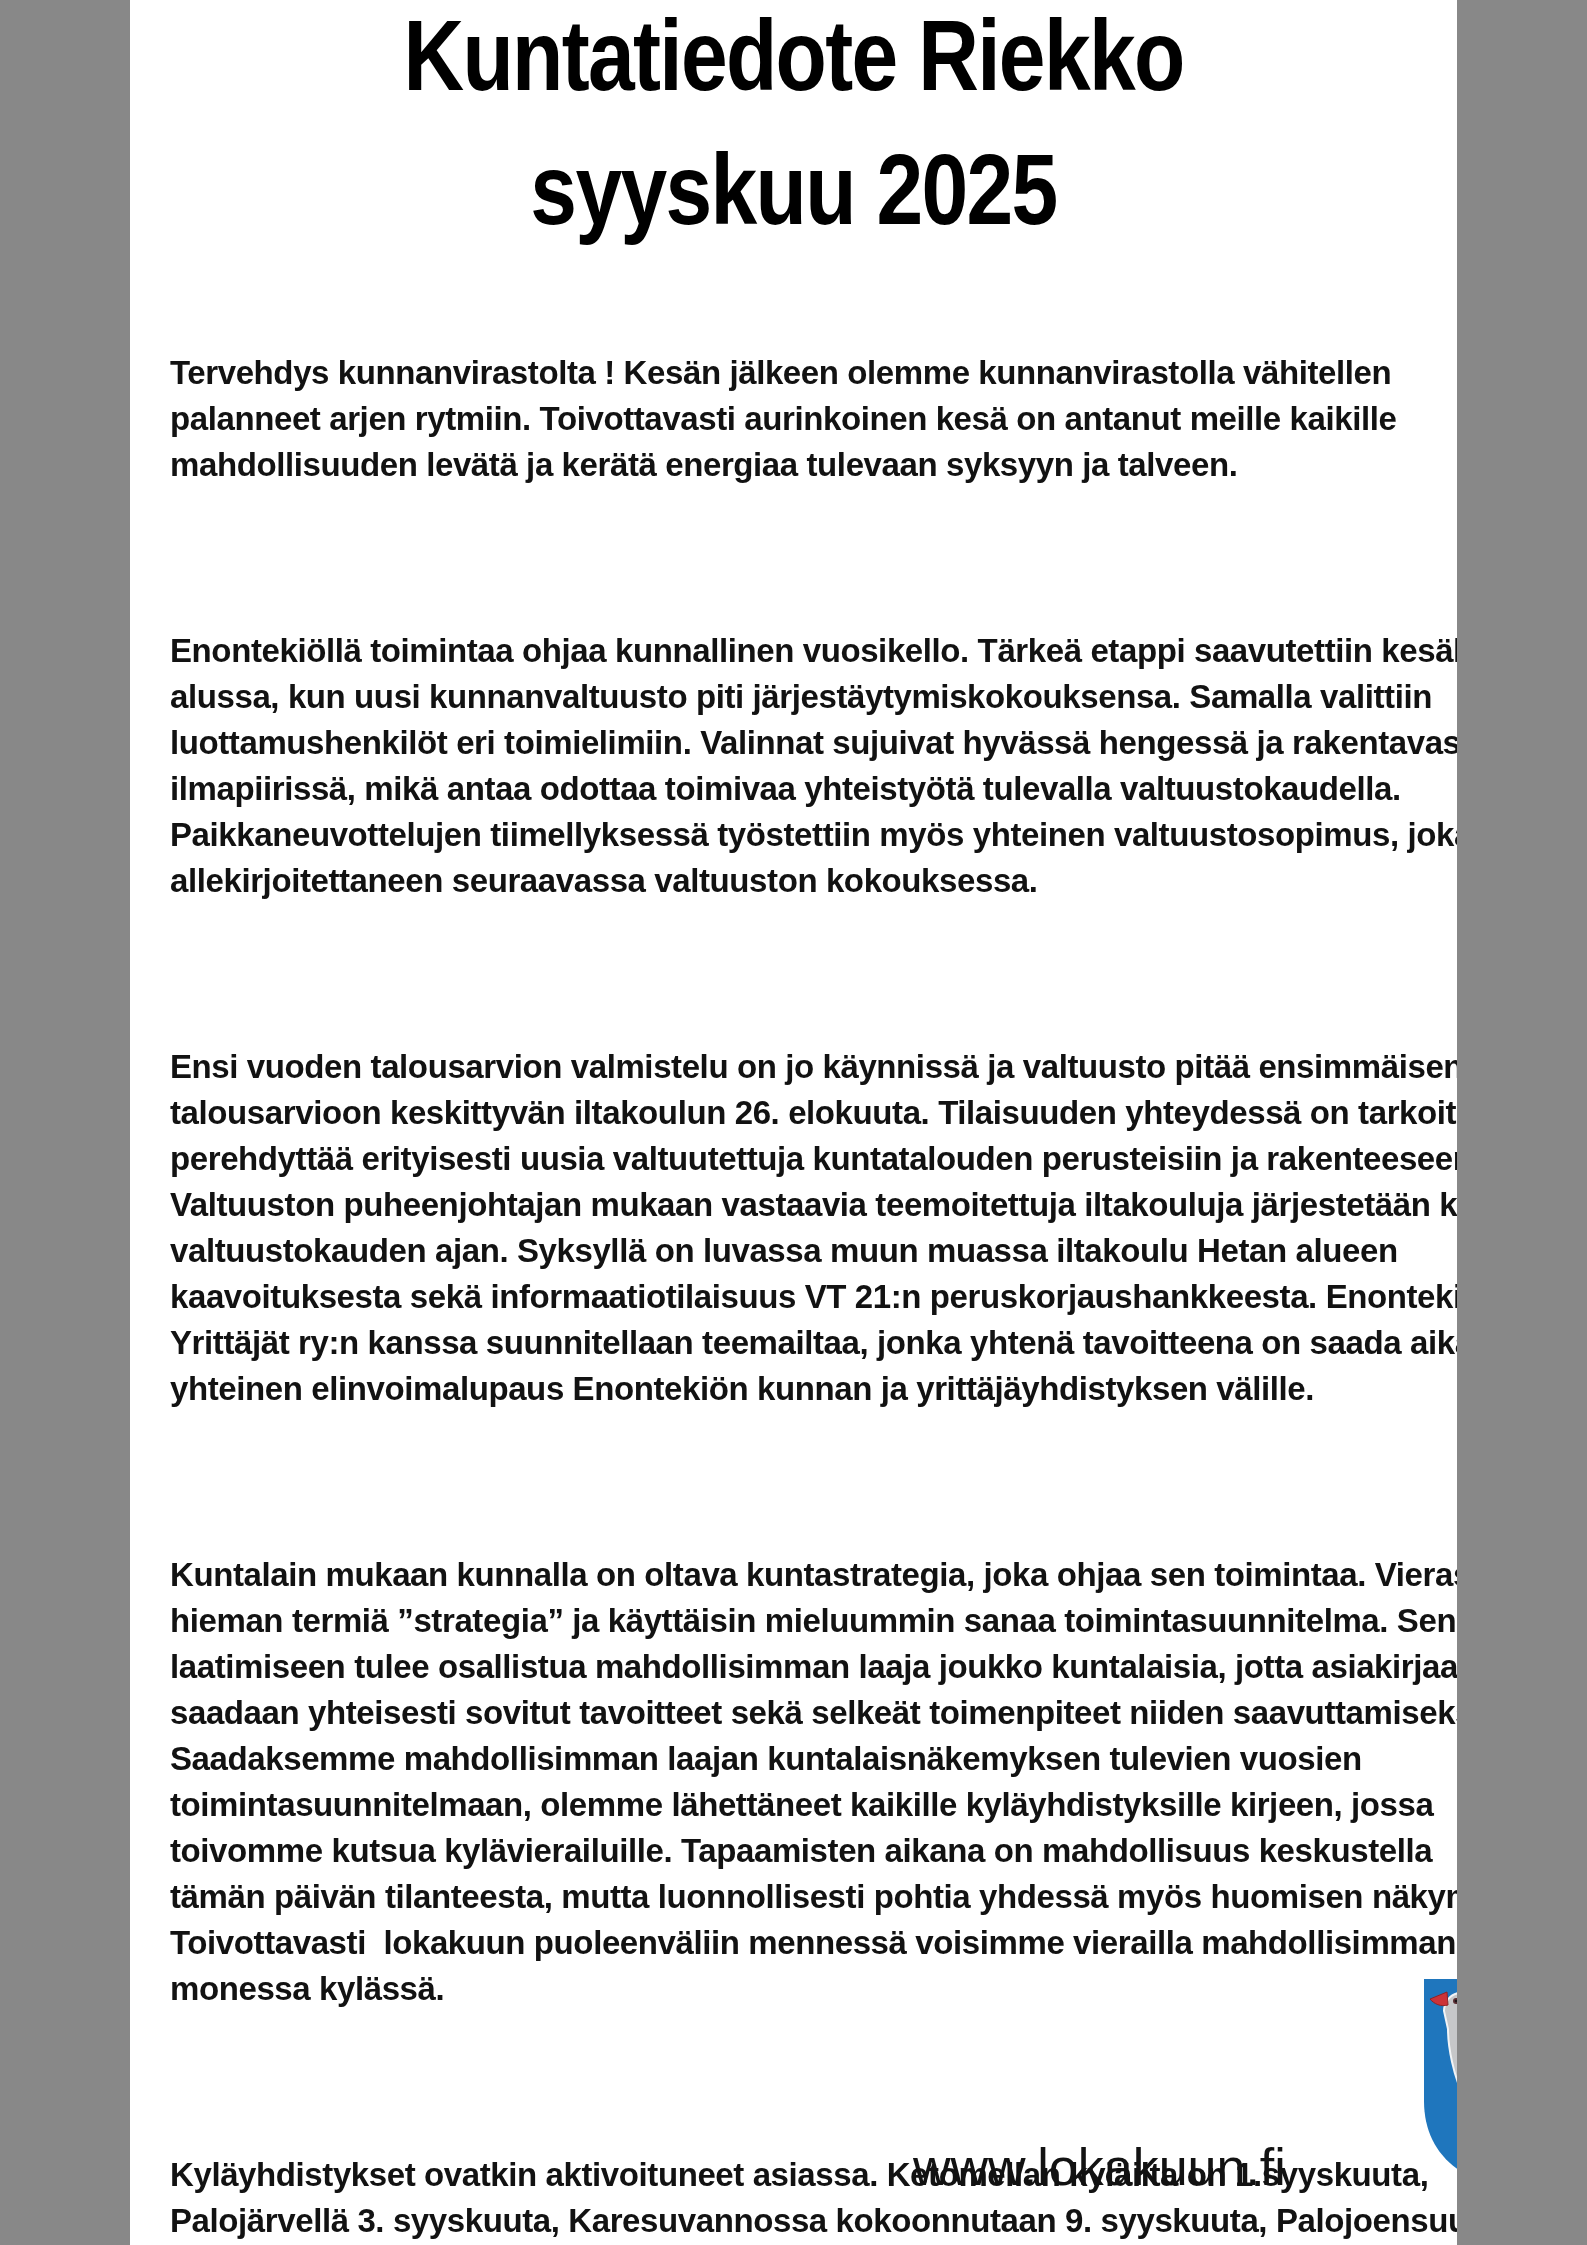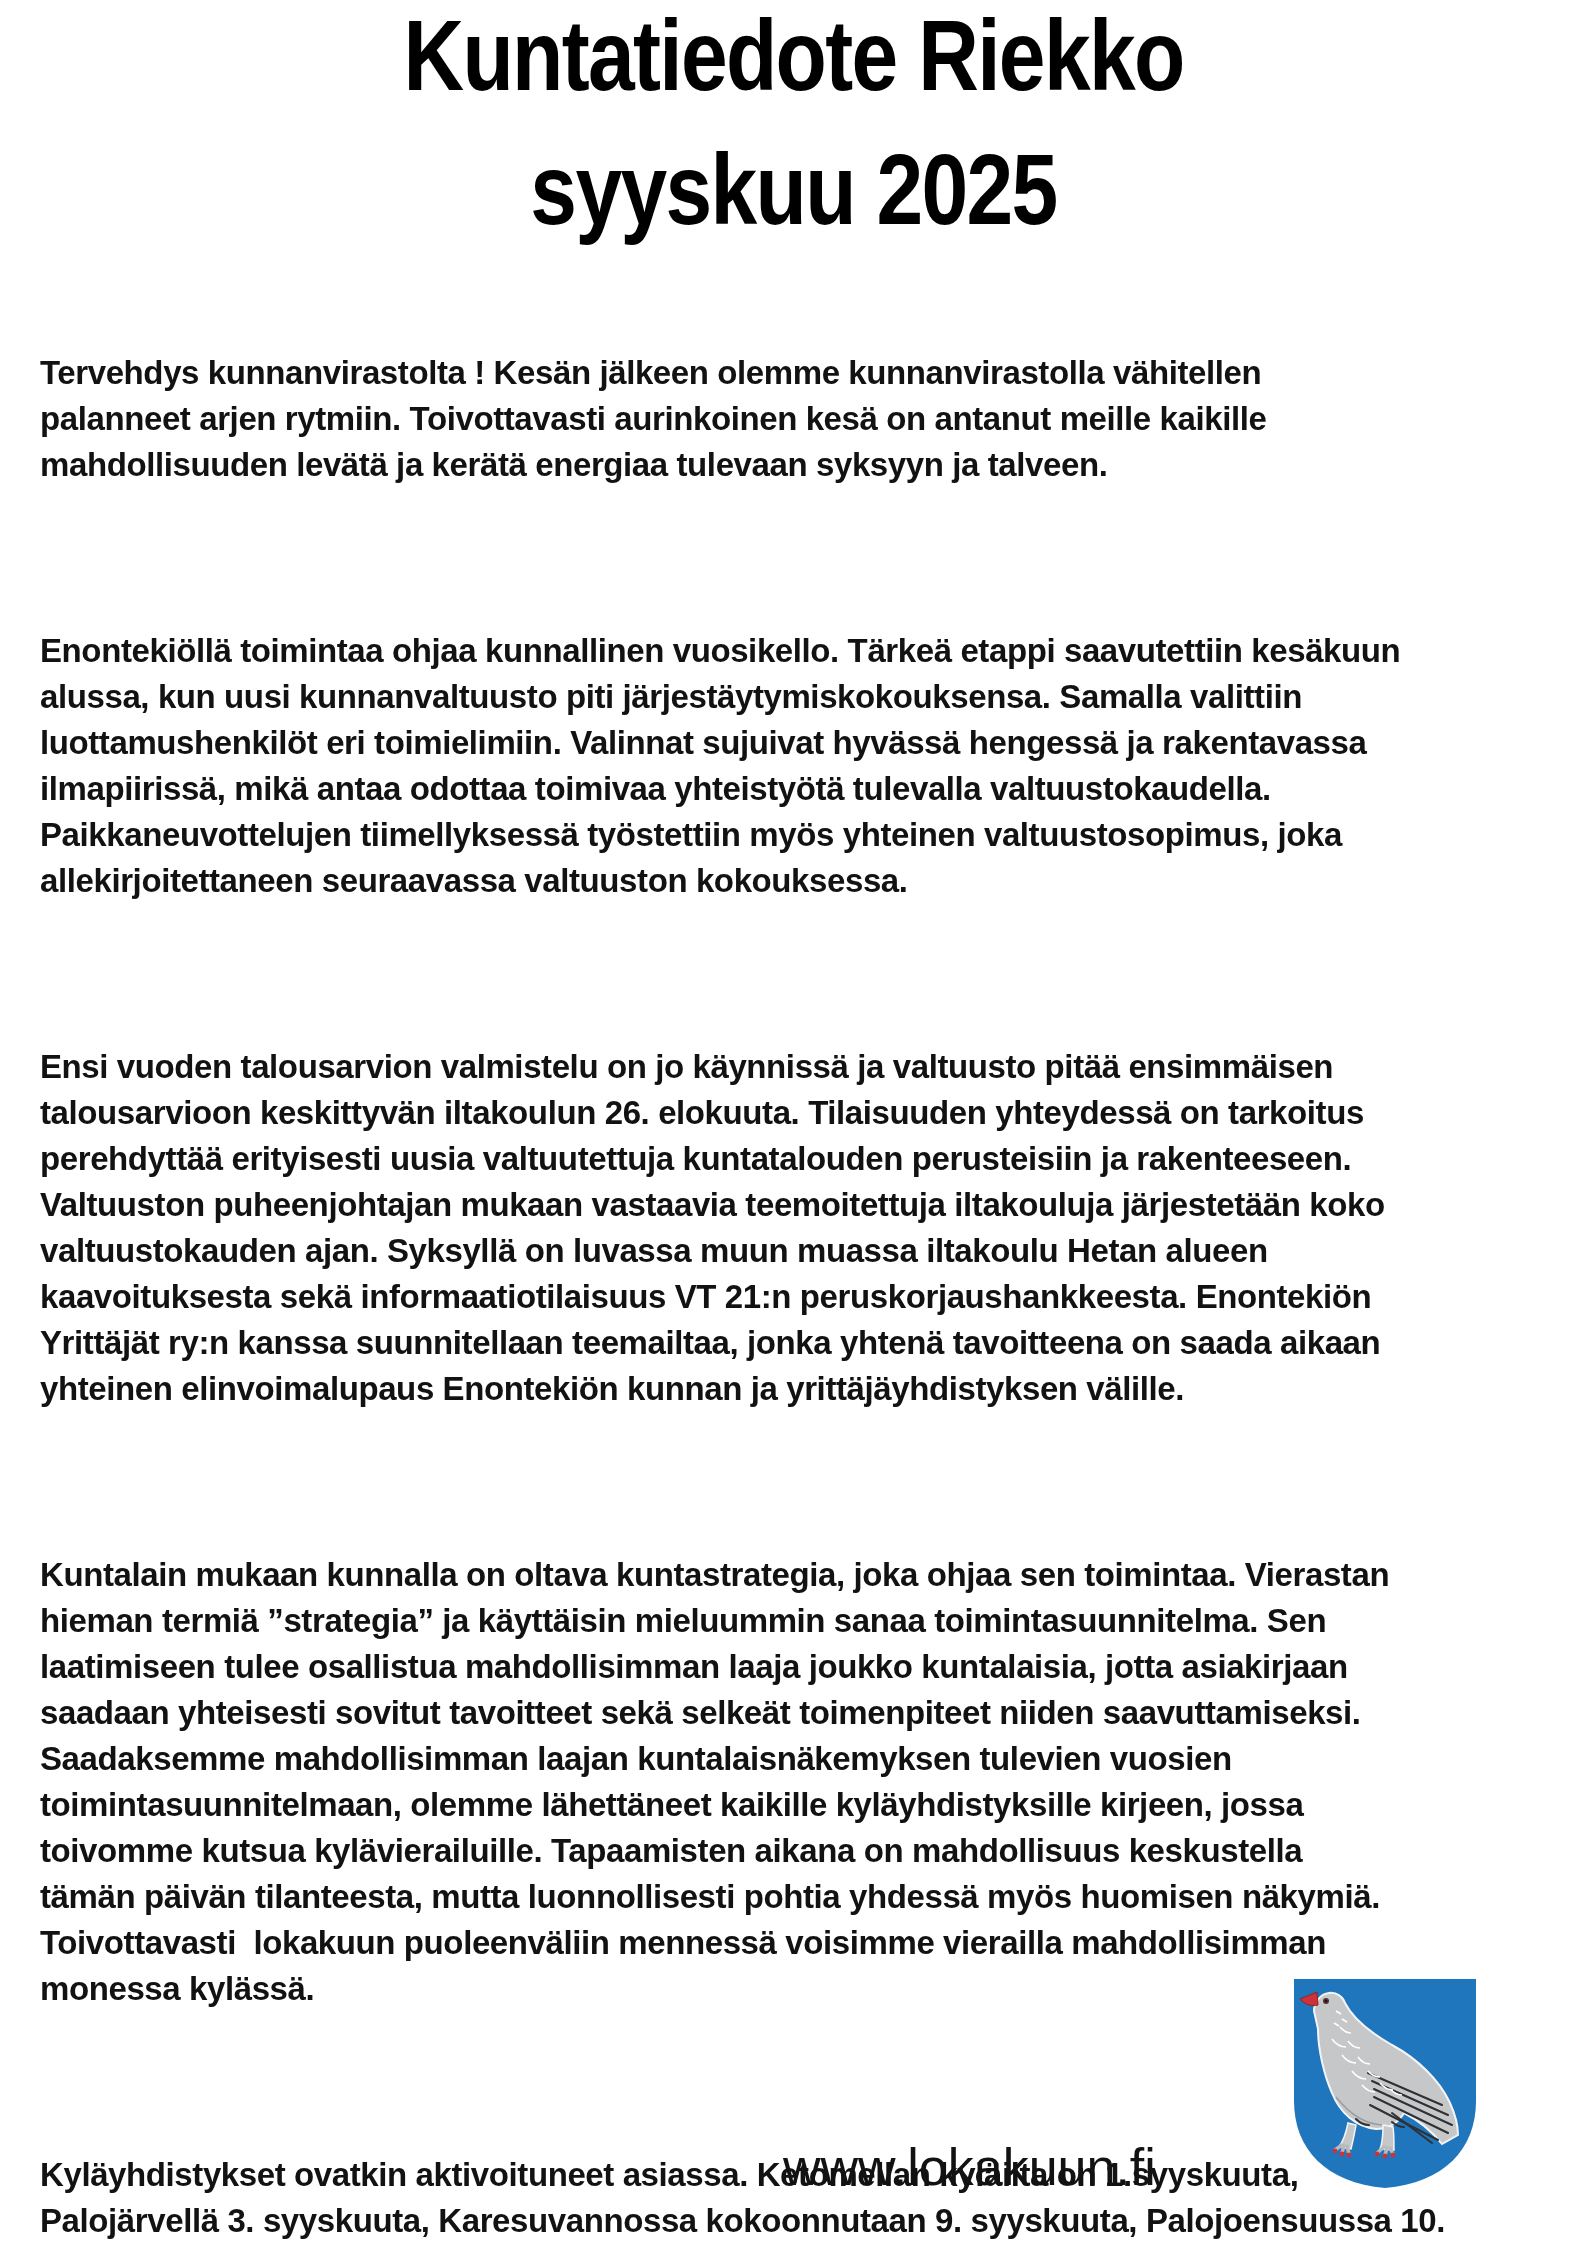--- a/index.html
+++ b/index.html
@@ -1,18 +1,18 @@
 <!DOCTYPE html>
 <html><head>
 <meta charset="utf-8">
 <style>
   html,body{margin:0;padding:0;background:#888;}
   .page{
     position:relative;
-    width:1587px;height:2245px;
+    width:1327px;height:2245px;
     margin:0 auto;
     background:#ffffff;
     overflow:hidden;
     font-family:"Liberation Sans","DejaVu Sans",sans-serif;
   }
   .title{
     position:absolute;top:-12px;left:0;width:100%;margin:0;
     text-align:center;
     font-size:100px;line-height:134px;font-weight:700;
     letter-spacing:-2px;color:#000;

